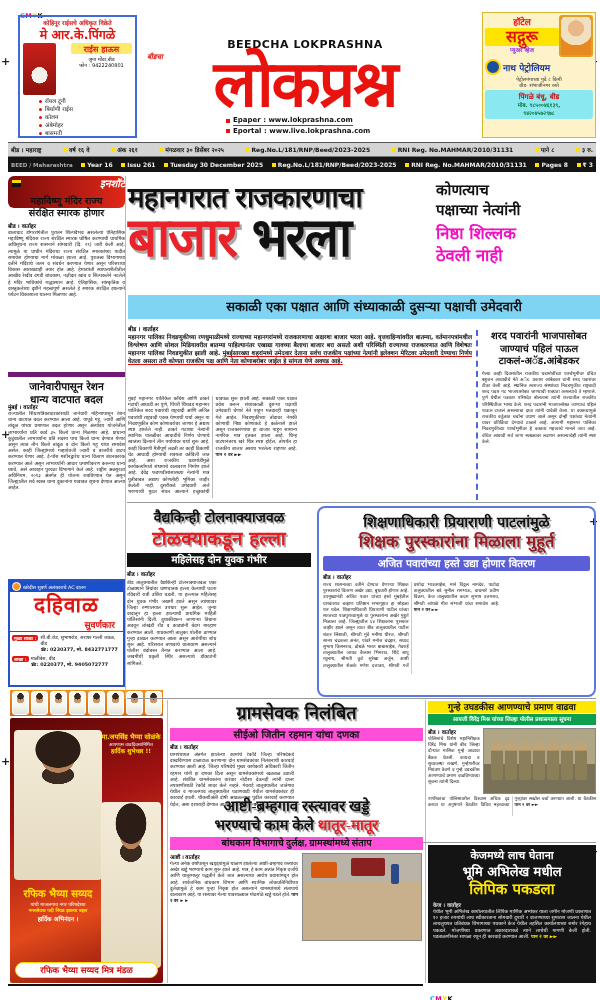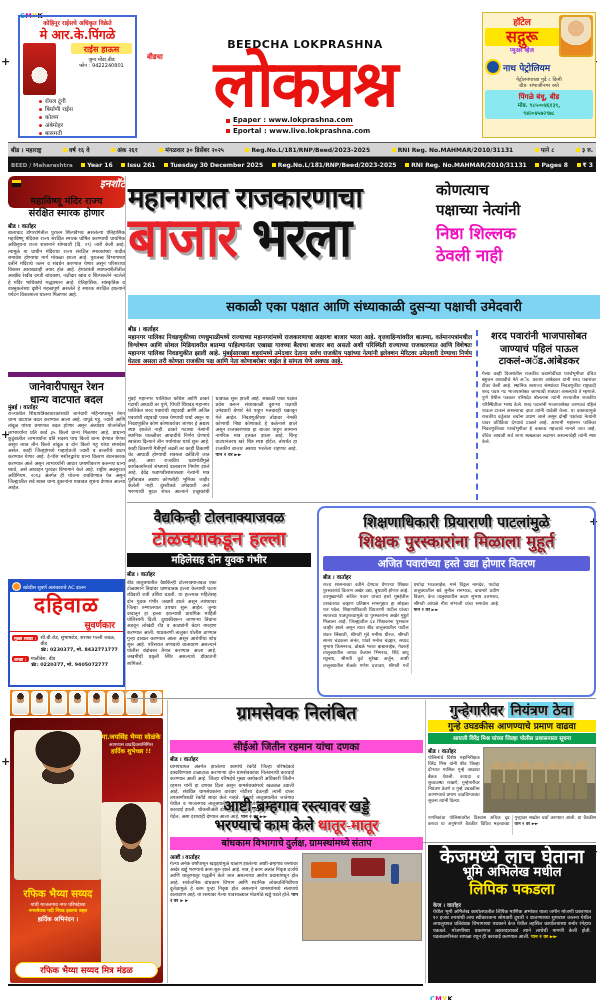--- a/index.html
+++ b/index.html
@@ -76,21 +76,21 @@
           <span>अंबेमोहर</span>
         </div>
       <div class="dl" style="font-size:5.8px;line-height:8px;">
           <span style="width:3px;height:3px;border-radius:50%;background:#d01818;margin-right:3px;"></span>
           <span>बासमती</span>
         </div>
     </div>
   </div>
 
   <div class="abs ctr bold" style="left:155px;top:38px;width:300px;font-size:11px;letter-spacing:0.5px;">BEEDCHA LOKPRASHNA</div>
-  <div class="abs bold" style="left:147px;top:52px;font-size:7px;color:#e01510;">बीडचा</div>
+  <div class="abs bold" style="left:147px;top:52px;font-size:7px;color:#e01510;font-style:italic;">बीडचा</div>
   <div class="abs ctr bold nowrap" style="left:140px;top:44px;width:330px;font-size:64px;line-height:80px;color:#e8130f;letter-spacing:-2px;">लोकप्रश्न</div>
   <div class="abs" style="left:226px;top:116px;width:170px;">
     <div class="dl" style="font-size:7px;font-weight:bold;line-height:9px;">
         <span style="width:4px;height:4px;background:#e01510;margin-right:3px;"></span>
         <span style="border-bottom:1px solid #e01510;">Epaper : www.lokprashna.com</span>
       </div>
     <div class="dl" style="font-size:7px;font-weight:bold;line-height:10px;">
         <span style="width:4px;height:4px;background:#e01510;margin-right:3px;"></span>
         <span>Eportal : www.live.lokprashna.com</span>
       </div>
@@ -297,31 +297,28 @@
       <span>राज्य शासनाच्या वतीने देण्यात येणाऱ्या शिक्षक पुरस्कारांचे वितरण अखेर उद्या, बुधवारी होणार आहे. उपमुख्यमंत्री अजित पवार यांच्या हस्ते मुंबईतील यशवंतराव चव्हाण प्रतिष्ठान सभागृहात हा सोहळा पार पडेल. शिक्षणाधिकारी प्रियाराणी पाटील यांच्या सततच्या पाठपुराव्यामुळे या पुरस्कारांना अखेर मुहूर्त मिळाला आहे. जिल्ह्यातील ६४ शिक्षकांना पुरस्कार जाहीर झाले असून त्यात बीड तालुक्यातील पाटील शंकर लिंबाजी, श्रीमती मुंडे मनीषा धीरज, श्रीमती सानप चंद्रकला अनंत, पांढरे मनोज चंद्रहार, सय्यद सुभाष किसनराव, ढोबळे भारत बाबासाहेब, गेवराई तालुक्यातील जाधव कैलास भिमराव, शिंदे बापू रघुनाथ, श्रीमती कुटे सुरेखा अर्जुन, आष्टी तालुक्यातील शेळके गणेश दत्तात्रय, श्रीमती गर्जे यशोदा भाऊसाहेब, माने विठ्ठल नामदेव, पाटोदा तालुक्यातील बडे सुनील रामभाऊ, वाघमारे प्रवीण विक्रम, केज तालुक्यातील कदम सुभाष उत्तमराव, श्रीमती आंधळे मीरा संभाजी यांचा समावेश आहे. </span><b class="more">पान २ वर ►►</b>
     </div>
   </div>
 
   <div class="abs hline" style="left:127px;top:698px;width:469px;"></div>
   <div class="abs vline" style="left:167px;top:700px;height:283px;"></div>
   <div class="abs vline" style="left:425px;top:700px;height:283px;"></div>
 
   <div class="abs" style="left:170px;top:701px;width:253px;">
     <div class="ctr bold nowrap shadow" style="font-size:18px;line-height:23px;">ग्रामसेवक निलंबित</div>
-    <div class="ctr bold" style="background:#ff4fd8;font-size:10px;height:13px;line-height:13px;margin-top:16px;">सीईओ जितीन रहमान यांचा दणका</div>
+    <div class="ctr bold" style="background:#ff4fd8;font-size:10px;height:13px;line-height:13px;margin-top:4px;">सीईओ जितीन रहमान यांचा दणका</div>
     <div class="by" style="margin-top:2px;">बीड । वार्ताहर</div>
     <div class="tiny cols2" style="height:72px;overflow:hidden;margin-top:1px;">
       <span>ग्रामपंचायत अंतर्गत झालेल्या कामांचे रेकॉर्ड जिल्हा परिषदेकडे दाखविण्यास टाळाटाळ करणाऱ्या दोन ग्रामसेवकांवर निलंबनाची कारवाई करण्यात आली आहे. जिल्हा परिषदेचे मुख्य कार्यकारी अधिकारी जितीन रहमान यांनी हा दणका दिला असून ग्रामसेवकांमध्ये खळबळ उडाली आहे. संबंधित ग्रामसेवकांना वारंवार नोटीसा देऊनही त्यांनी दप्तर तपासणीसाठी रेकॉर्ड सादर केले नव्हते. गेवराई तालुक्यातील जातेगाव येथील व माजलगाव तालुक्यातील पठाणवाडी येथील ग्रामसेवकांवर ही कारवाई झाली. चौकशीअंती दोषी आढळल्यास पुढील कारवाई करण्यात येईल, असा इशाराही देण्यात आला आहे. </span><b class="more">पान २ वर ►►</b>
     </div>
   </div>
 
   <div class="abs" style="left:428px;top:700px;width:168px;">
-    <div class="ctr bold nowrap shadow" style="font-size:14px;">
-      <span>गुन्हेगारीवर </span><span style="background:#6fd8f0;padding:0 2px;">नियंत्रण ठेवा</span>
-    </div>
     <div class="ctr bold nowrap" style="background:#ffe600;font-size:9px;height:12px;line-height:12px;margin-top:1px;">गुन्हे उघडकीस आणण्याचे प्रमाण वाढवा</div>
     <div class="ctr bold nowrap" style="background:#0c9f4d;color:#fff;font-size:5.6px;height:11px;line-height:11px;margin-top:1px;">आयजी विरेंद्र मिश्र यांच्या जिल्हा पोलीस प्रशासनाला सूचना</div>
     <div style="display:flex;gap:3px;margin-top:3px;">
       <div style="width:52px;">
         <div class="by">बीड । वार्ताहर</div>
         <div class="tiny" style="font-size:4.6px;height:58px;overflow:hidden;">पोलिसांचे विशेष महानिरीक्षक विरेंद्र मिश्र यांनी बीड जिल्हा दौऱ्यात मासिक गुन्हे आढावा बैठक घेतली. कायदा व सुव्यवस्था राखणे, गुन्हेगारीवर नियंत्रण ठेवणे व गुन्हे उघडकीस आणण्याचे प्रमाण वाढविण्याच्या सूचना त्यांनी दिल्या.</div>
       </div>
       <div style="width:112px;height:64px;background:linear-gradient(#b0a585 0 55%, #7a7258 55% 100%);display:flex;align-items:center;justify-content:center;border:1px solid #888;">
         <span class="cop"></span>
           <span class="cop"></span>
@@ -354,21 +351,21 @@
       </div>
       <div style="width:118px;height:86px;background:linear-gradient(#b9b3a8 0 32%, #c8b08c 32% 100%);position:relative;border:1px solid #888;overflow:hidden;">
         <span class="abs" style="left:8px;top:8px;width:26px;height:16px;background:#d85a10;border-radius:2px;"></span>
         <span class="abs" style="left:48px;top:4px;width:34px;height:18px;background:#8a2020;border-radius:2px;"></span>
         <span class="abs" style="left:88px;top:10px;width:8px;height:20px;background:#2a4a8a;border-radius:2px;"></span>
       </div>
     </div>
   </div>
 
   <div class="abs" style="left:428px;top:845px;width:168px;height:138px;background:#141414;color:#fff;padding:3px 5px;box-sizing:border-box;">
-    <div class="ctr bold nowrap" style="font-size:19px;line-height:16px;">केजमध्ये लाच घेताना</div>
+    <div class="ctr bold nowrap" style="font-size:11px;line-height:16px;">केजमध्ये लाच घेताना</div>
     <div class="ctr bold nowrap" style="font-size:13px;line-height:16px;">भूमि अभिलेख मधील</div>
     <div class="ctr bold nowrap" style="font-size:15px;line-height:19px;color:#ffe600;">लिपिक पकडला</div>
     <div class="bold" style="font-size:5.4px;color:#ddd;margin-top:2px;">केज । वार्ताहर</div>
     <div class="tiny" style="color:#eee;height:70px;overflow:hidden;">
       <span>येथील भूमी अभिलेख कार्यालयातील लिपिक माणिक अभ्यंकर याला जमीन मोजणी प्रकरणात १० हजार रुपयांची लाच स्वीकारताना सोमवारी दुपारी २ वाजण्याच्या सुमारास जालना येथील लाचलुचपत प्रतिबंधक विभागाच्या पथकाने केज येथील तहसिल कार्यालयाच्या समोर रंगेहाथ पकडले. मोजणीच्या प्रकरणात तक्रारदाराकडे त्याने लाचेची मागणी केली होती. पडताळणीनंतर सापळा रचून ही कारवाई करण्यात आली. </span><b class="more" style="color:#ffe600;">पान २ वर ►►</b>
     </div>
   </div>
 
   <div class="abs" style="left:8px;top:984px;width:415px;border-top:2px solid #111;"></div>
   <div class="abs cmyk" style="left:430px;top:986px;"><b style="color:#00aee0">C</b><b style="color:#e2007a">M</b><b style="color:#ffd400">Y</b><b style="color:#000">K</b></div>

